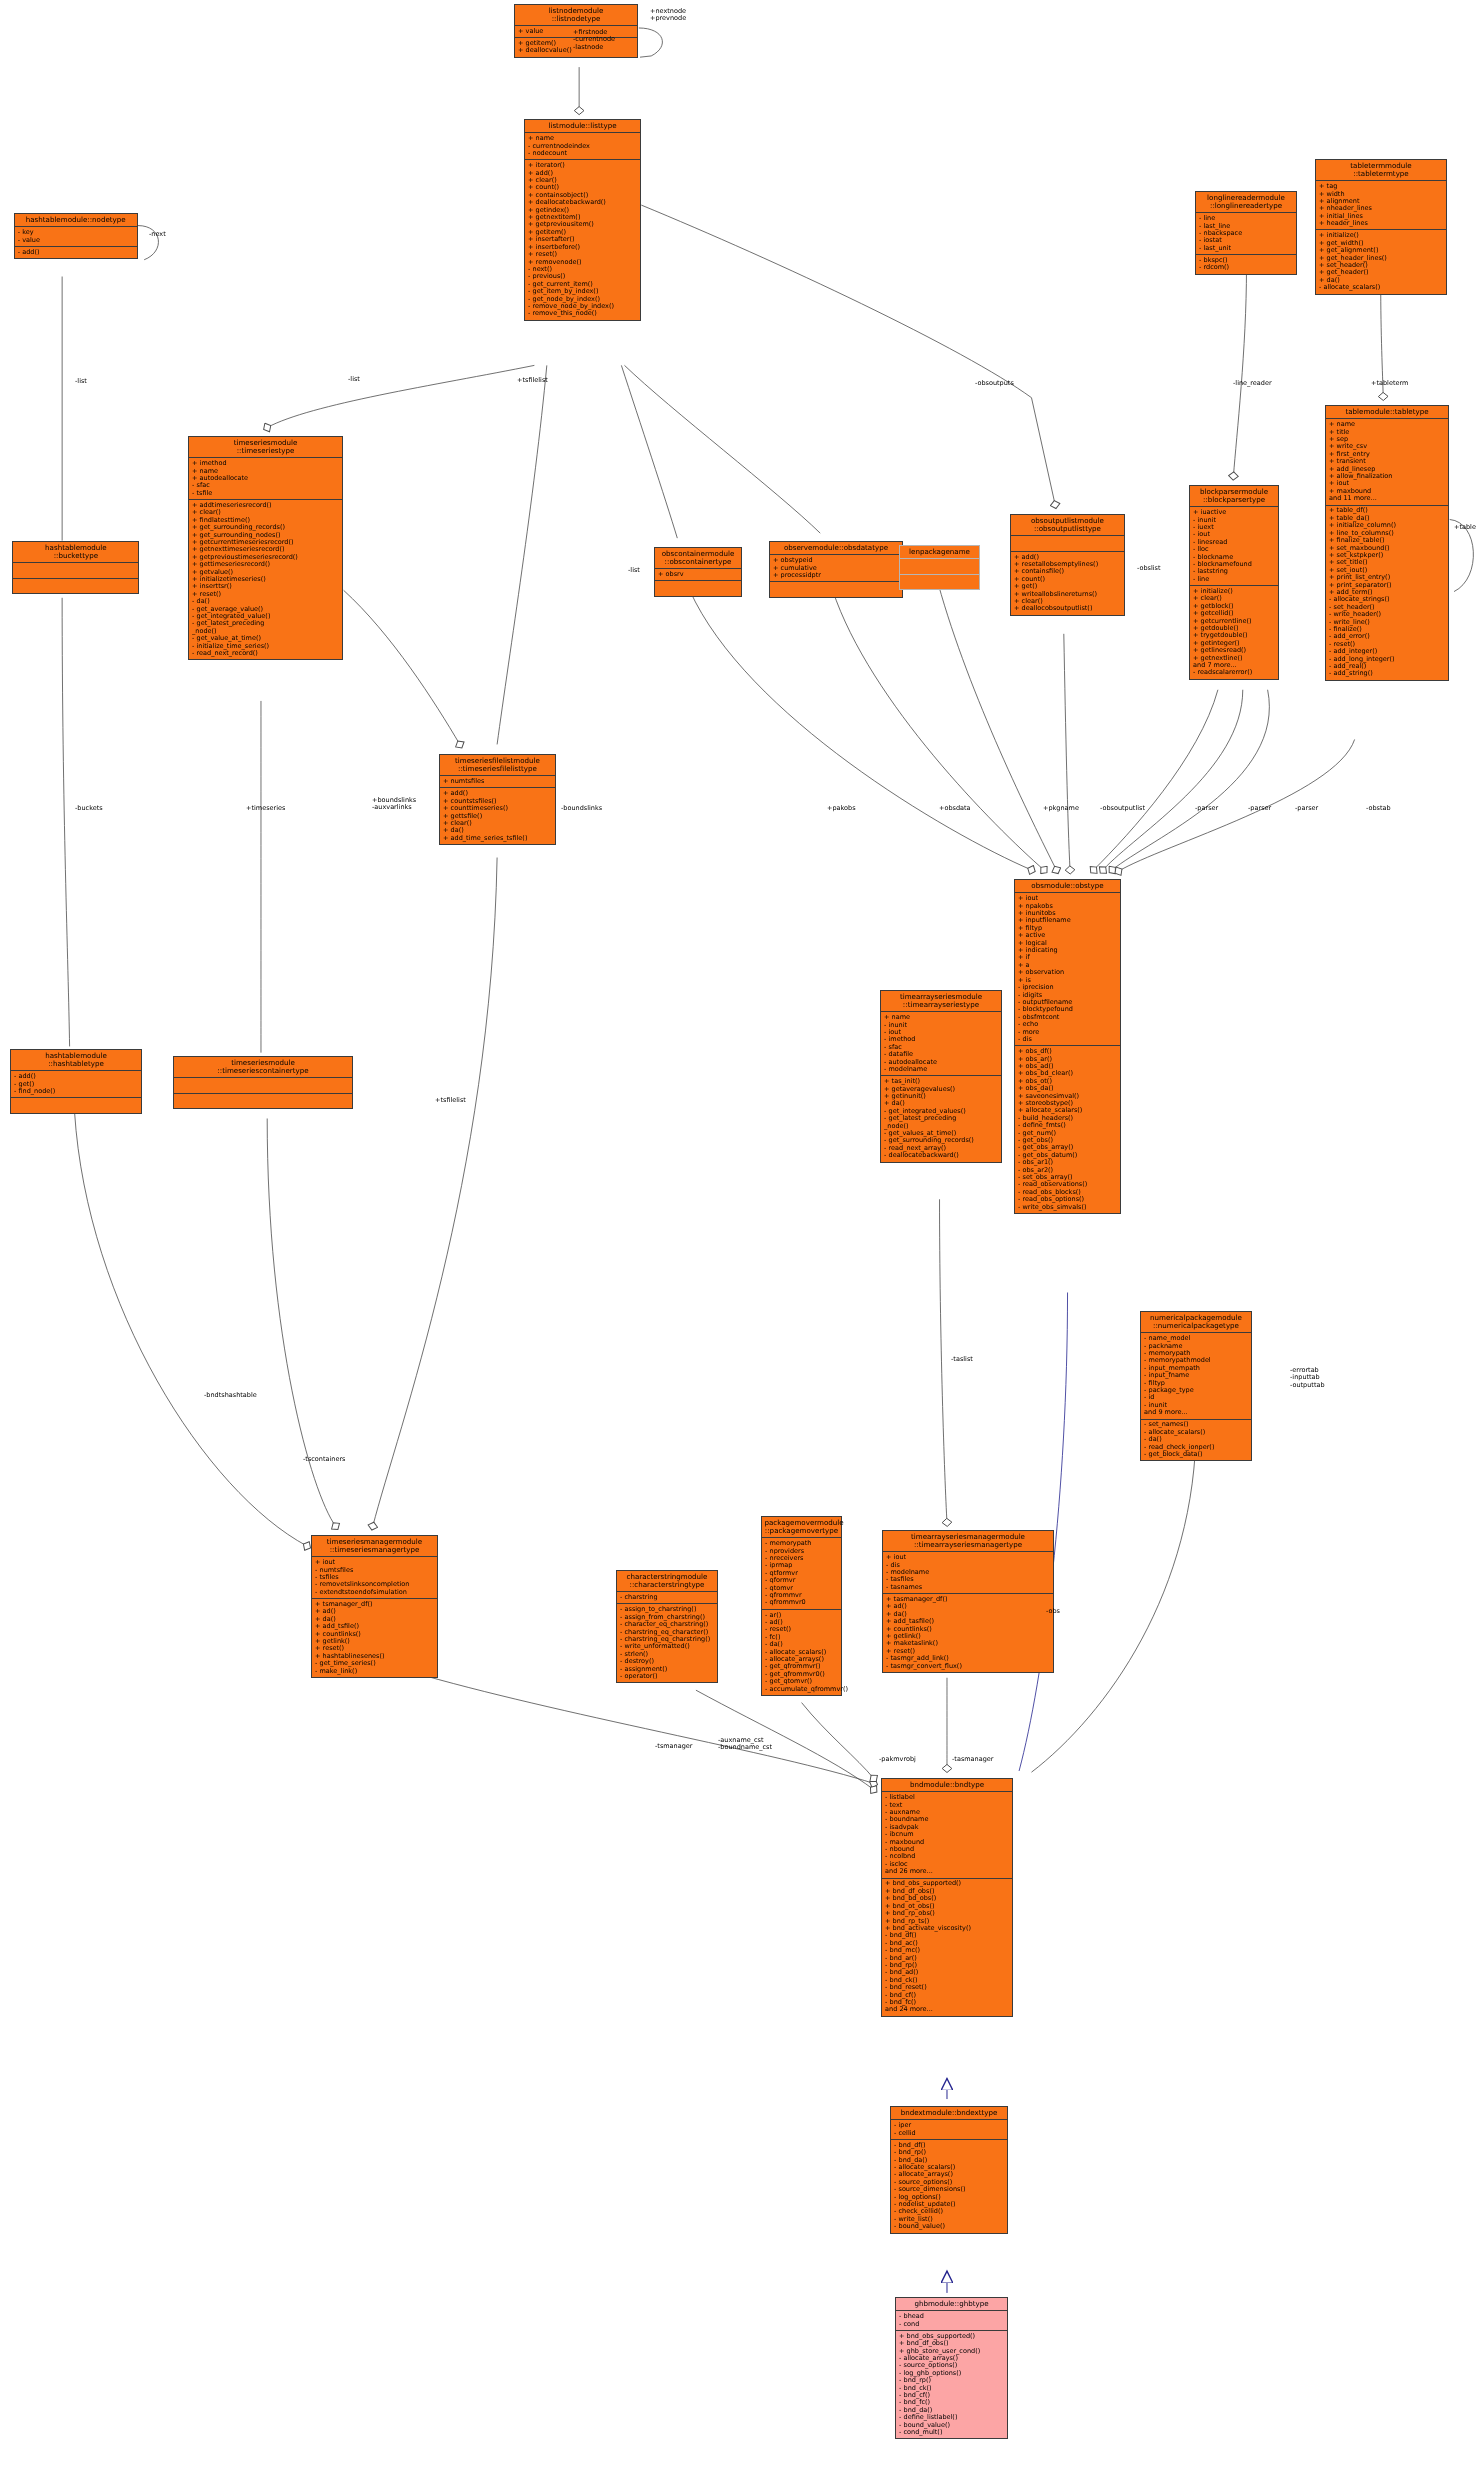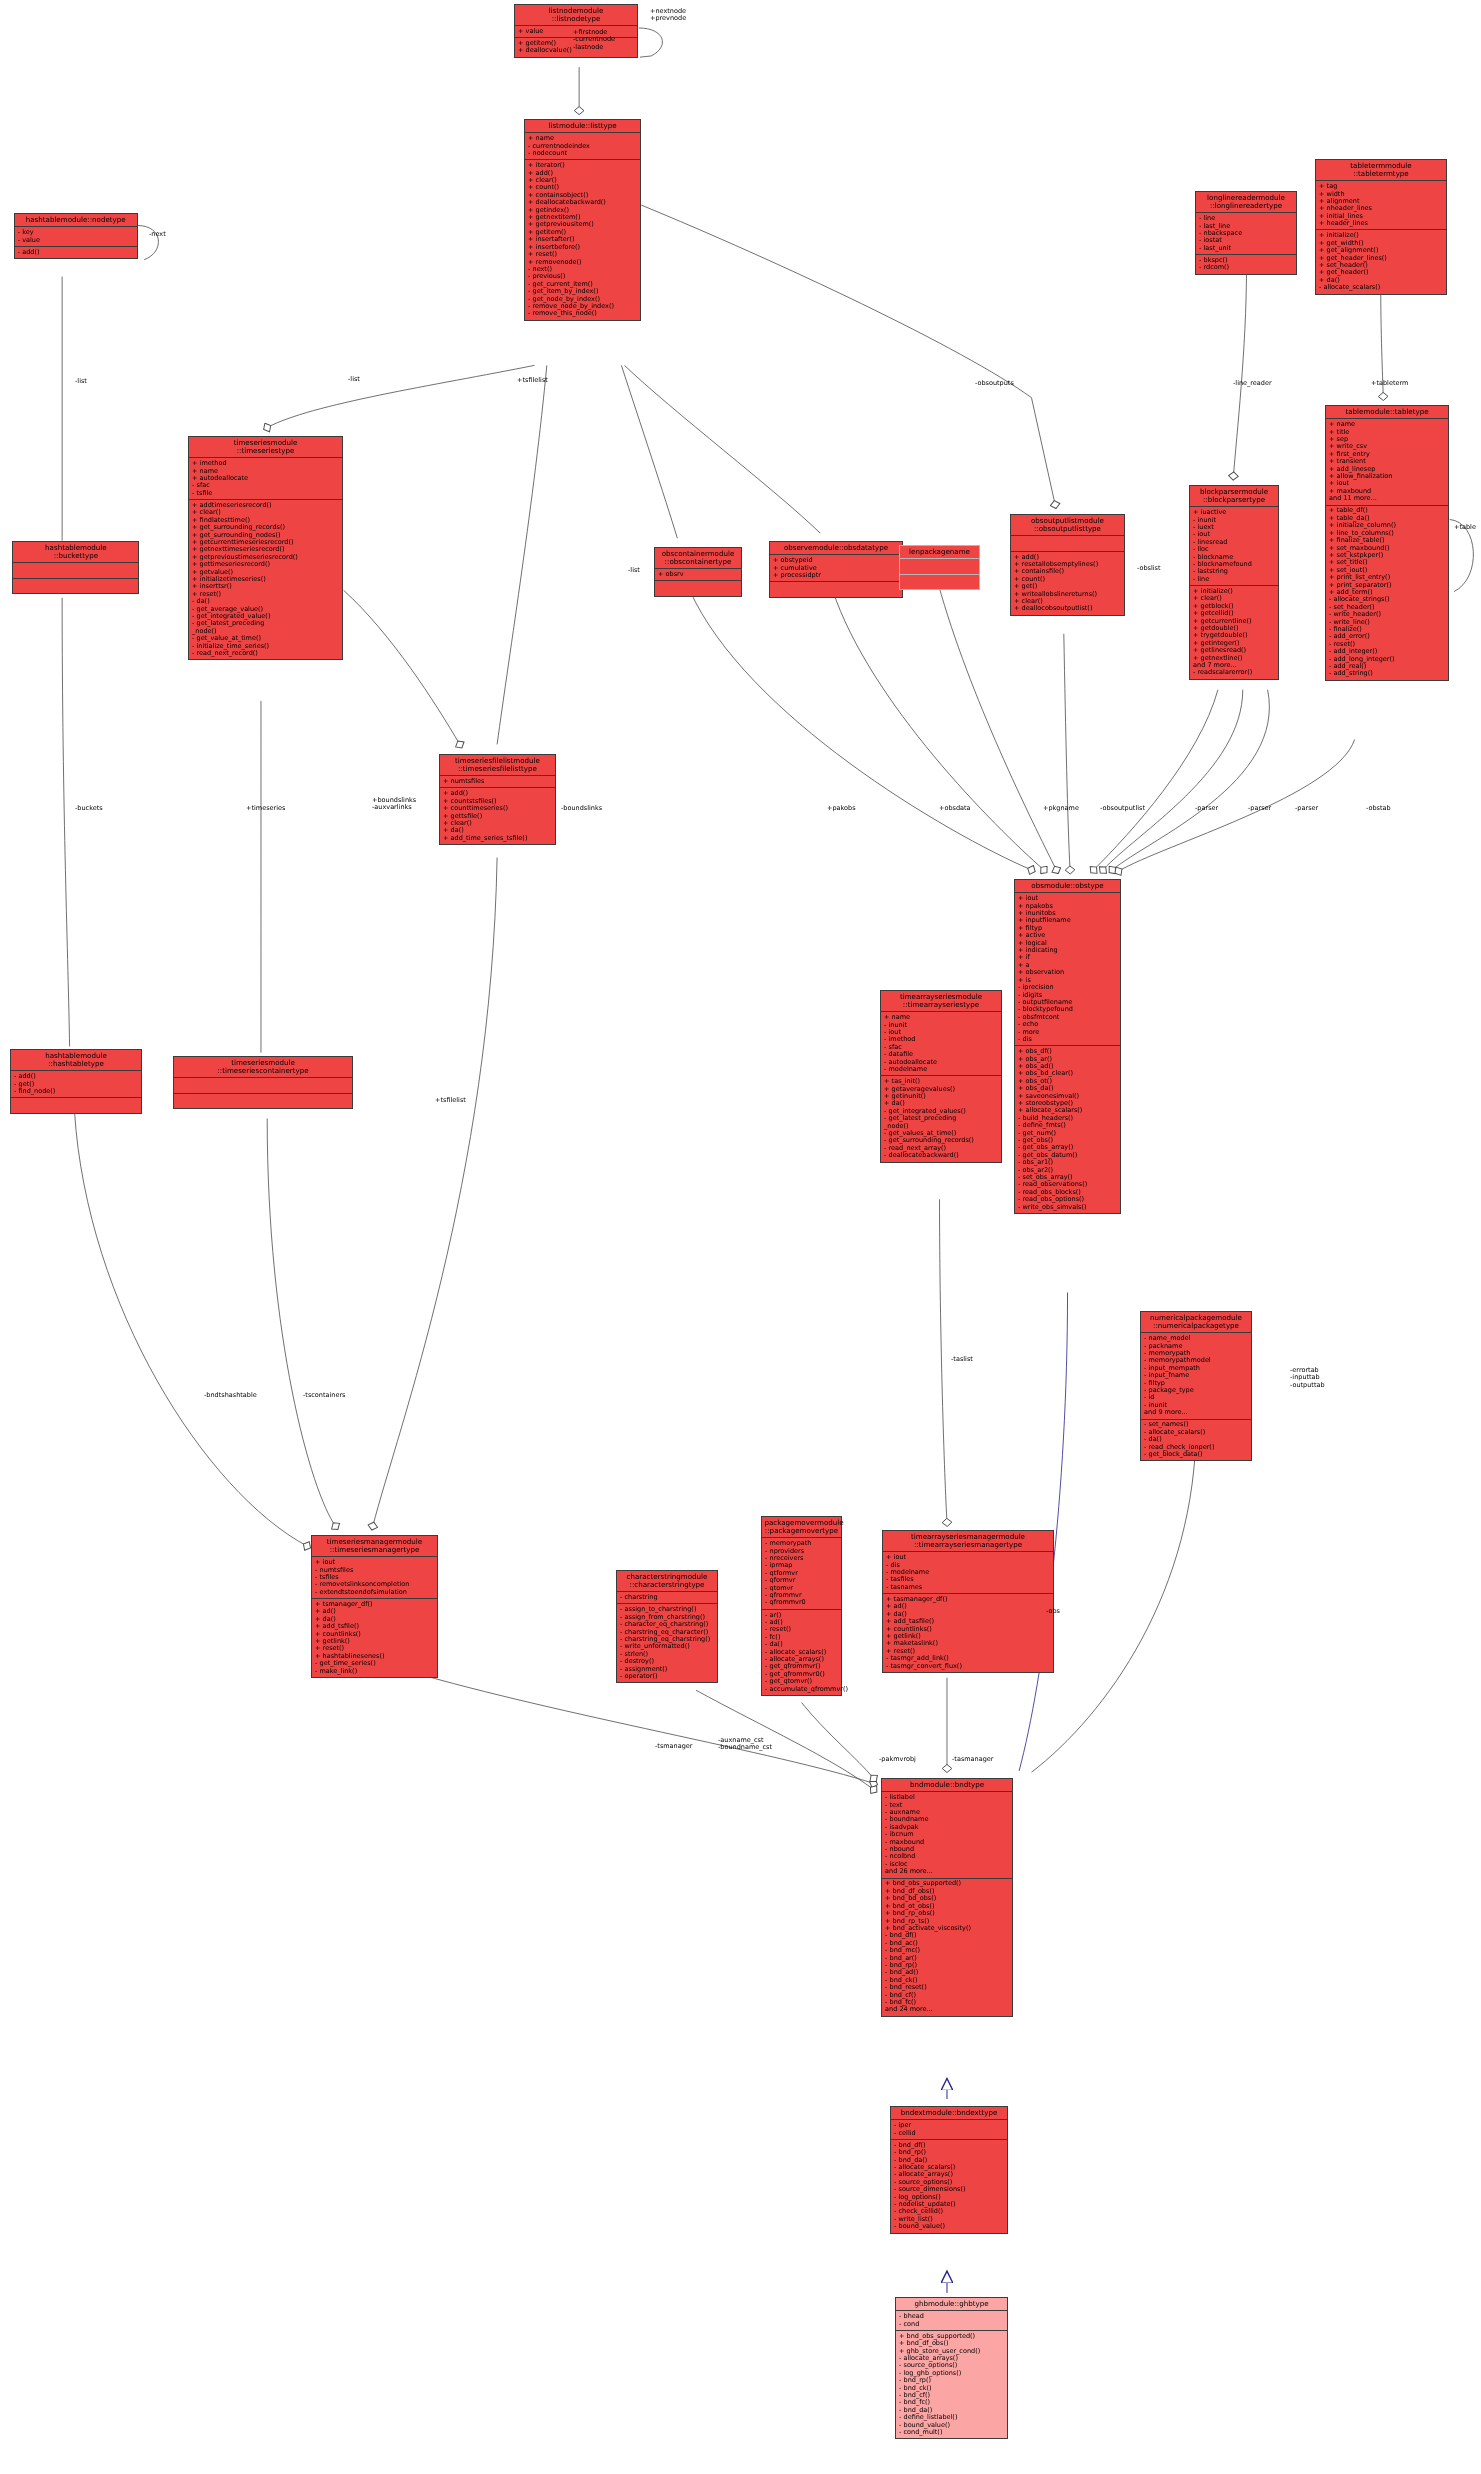--- a/index.html
+++ b/index.html
@@ -1,19 +1,19 @@
 <!DOCTYPE html>
 <html style="font-size:10px"><head>
 <meta charset="utf-8">
 <style>
   html,body{margin:0;padding:0;background:#ffffff;}
   body{font-family:"DejaVu Sans","Liberation Sans",sans-serif;}
   #canvas{position:relative;width:1482px;height:2475px;background:#fff;overflow:hidden;}
   svg#wires{position:absolute;left:0;top:0;width:1482px;height:2475px;pointer-events:none;}
-  .cls{position:absolute;border:1px solid #3b3b3b;background:#ef4444;box-sizing:border-box;}
+  .cls{position:absolute;border:1px solid #3b3b3b;background:#f97316;box-sizing:border-box;}
   .cls .title{border-bottom:1px solid #3b3b3b;text-align:center;padding:1.9px 2.5px 2.5px 2.5px;line-height:1.12;}
   .cls .attrs{border-bottom:1px solid #3b3b3b;padding:1.9px 1.2px 1.9px 3.1px;line-height:1.14;}
   .cls .ops{padding:1.9px 1.2px 1.9px 3.1px;line-height:1.14;}
   .cls .attrs.empty,.cls .ops.empty{min-height:10.6px;}
   .row{white-space:nowrap;}
   .cls.shaded{background:#fca5a5;}
   .cls.faint{border-color:#b6b6b6;}
   .cls.faint .title,.cls.faint .attrs{border-color:#b6b6b6;}
   .lbl{position:absolute;white-space:pre;line-height:1.12;color:#000;}
   .fs10{font-size:6.5px;}
@@ -712,21 +712,21 @@
       <div class="lbl fs10" style="left: 1248px; top: 805px;">-parser</div>
       <div class="lbl fs10" style="left: 1295px; top: 805px;">-parser</div>
       <div class="lbl fs10" style="left: 1366px; top: 805px;">-obstab</div>
       <div class="lbl fs10" style="left: 1454px; top: 524px;">+table</div>
       <div class="lbl fs10" style="left: 435px; top: 1097px;">+tsfilelist</div>
       <div class="lbl fs10" style="left: 951px; top: 1356px;">-taslist</div>
       <div class="lbl fs10" style="left: 1290px; top: 1367px;">-errortab
 -inputtab
 -outputtab</div>
       <div class="lbl fs10" style="left: 204px; top: 1392px;">-bndtshashtable</div>
-      <div class="lbl fs10" style="left: 303px; top: 1392px;">-tscontainers</div>
+      <div class="lbl fs10" style="left: 303px; top: 1456px;">-tscontainers</div>
       <div class="lbl fs10" style="left: 1046px; top: 1608px;">-obs</div>
       <div class="lbl fs10" style="left: 655px; top: 1743px;">-tsmanager</div>
       <div class="lbl fs10" style="left: 718px; top: 1737px;">-auxname_cst
 -boundname_cst</div>
       <div class="lbl fs10" style="left: 879px; top: 1756px;">-pakmvrobj</div>
       <div class="lbl fs10" style="left: 952px; top: 1756px;">-tasmanager</div>
     </div>
 </div>
 
 

